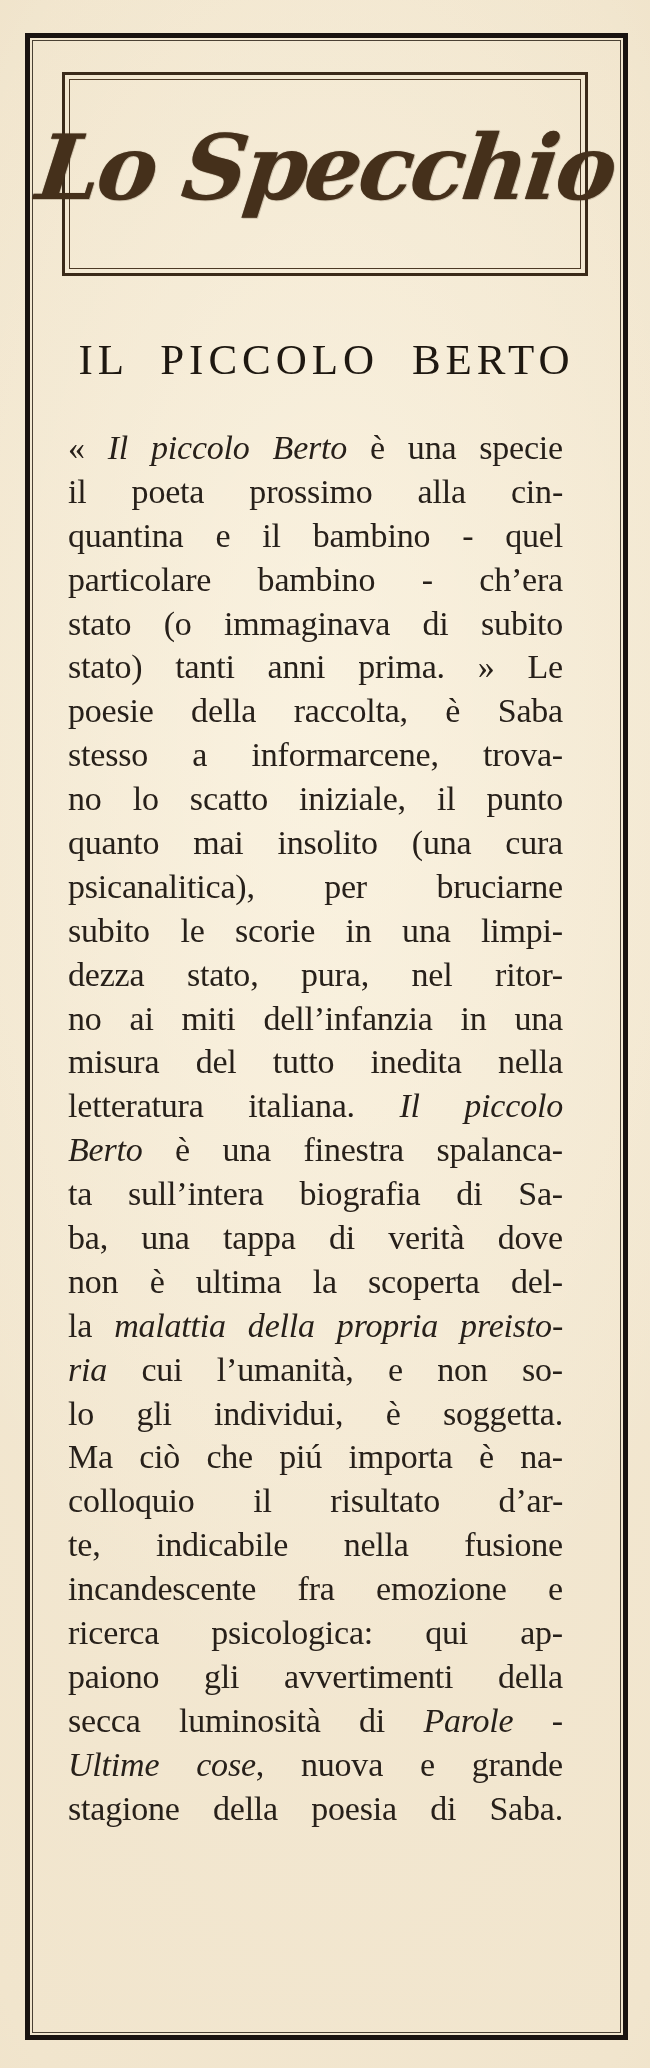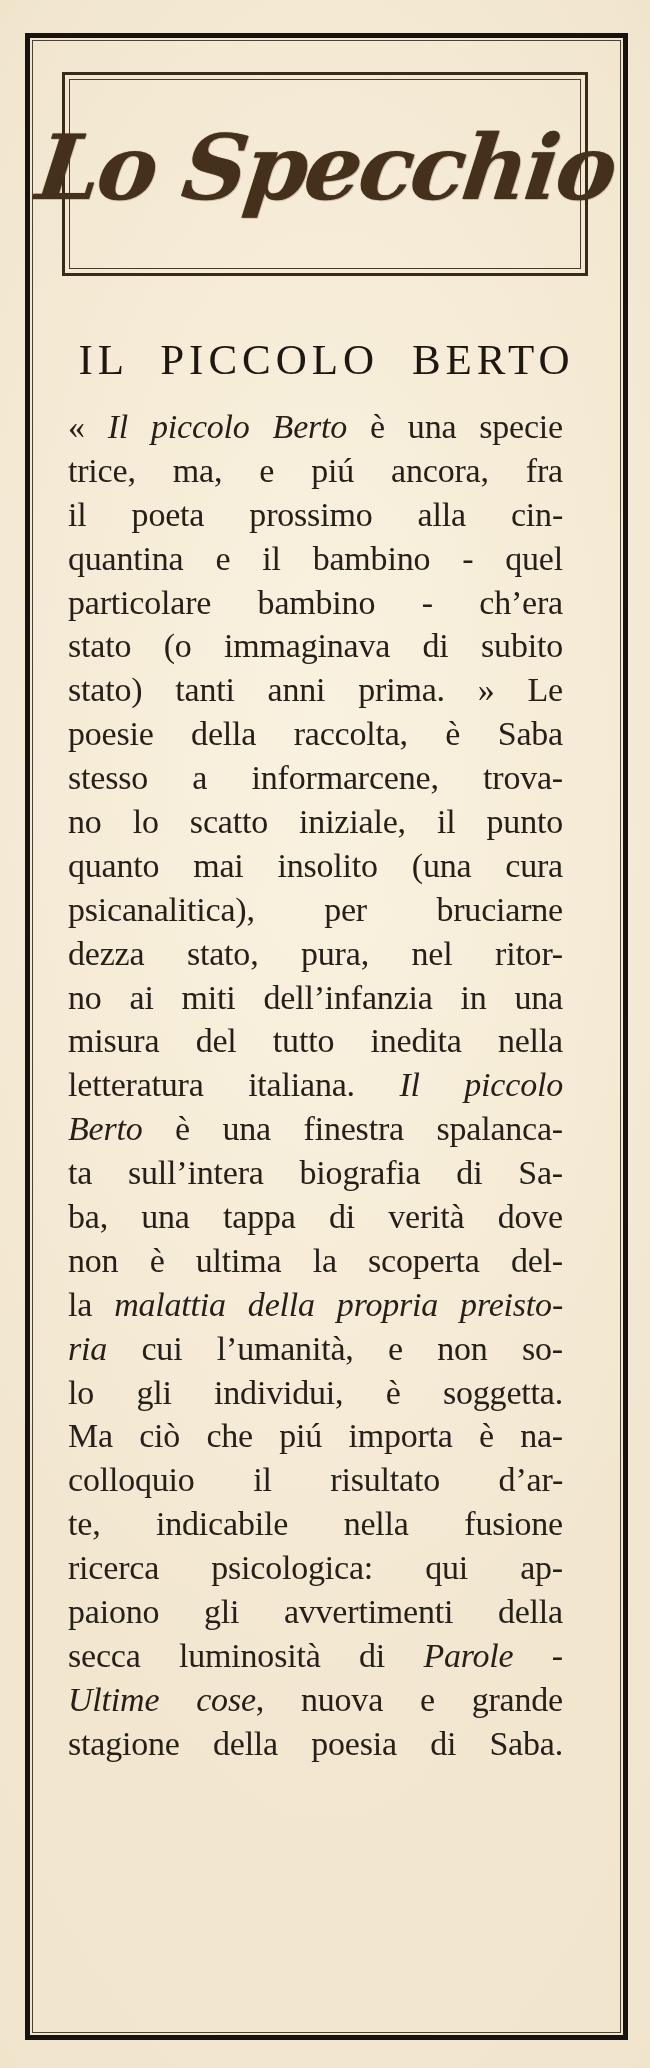--- a/index.html
+++ b/index.html
@@ -71,21 +71,21 @@
     font-weight: normal;
     letter-spacing: 5px;
     word-spacing: 17px;
     color: #1e1811;
     white-space: nowrap;
   }
 
   
   .body-text {
     position: absolute;
-    left: 68px; top: 405px;
+    left: 68px; top: 426px;
     width: 495px;
     font-size: 34px;
     line-height: 43.9px;
     letter-spacing: -0.2px;
     color: #27201a;
   }
   .line {
     height: 43.9px;
     overflow: hidden;
     text-align: justify;
@@ -105,45 +105,46 @@
   <div class="logo-box">
     <div class="logo-box-inner">
       <div class="logo-text">Lo Specchio</div>
     </div>
   </div>
 
   <h1 class="title">IL PICCOLO BERTO</h1>
 
   <div class="body-text" id="body-text">
       <div class="line"><span>« </span><i>Il piccolo Berto</i><span> è una specie</span></div>
-      <div class="line"><span>trice, ma, e piú ancora, fra</span></div>
       <div class="line"><span>il poeta prossimo alla cin-</span></div>
       <div class="line"><span>quantina e il bambino - quel</span></div>
       <div class="line"><span>particolare bambino - ch’era</span></div>
       <div class="line"><span>stato (o immaginava di subito</span></div>
       <div class="line"><span>stato) tanti anni prima. » Le</span></div>
       <div class="line"><span>poesie della raccolta, è Saba</span></div>
       <div class="line"><span>stesso a informarcene, trova-</span></div>
       <div class="line"><span>no lo scatto iniziale, il punto</span></div>
       <div class="line"><span>quanto mai insolito (una cura</span></div>
       <div class="line"><span>psicanalitica), per bruciarne</span></div>
+      <div class="line"><span>subito le scorie in una limpi-</span></div>
       <div class="line"><span>dezza stato, pura, nel ritor-</span></div>
       <div class="line"><span>no ai miti dell’infanzia in una</span></div>
       <div class="line"><span>misura del tutto inedita nella</span></div>
       <div class="line"><span>letteratura italiana. </span><i>Il piccolo</i></div>
       <div class="line"><i>Berto</i><span> è una finestra spalanca-</span></div>
       <div class="line"><span>ta sull’intera biografia di Sa-</span></div>
       <div class="line"><span>ba, una tappa di verità dove</span></div>
       <div class="line"><span>non è ultima la scoperta del-</span></div>
       <div class="line"><span>la </span><i>malattia della propria preisto-</i></div>
       <div class="line"><i>ria</i><span> cui l’umanità, e non so-</span></div>
       <div class="line"><span>lo gli individui, è soggetta.</span></div>
       <div class="line"><span>Ma ciò che piú importa è na-</span></div>
       <div class="line"><span>colloquio il risultato d’ar-</span></div>
       <div class="line"><span>te, indicabile nella fusione</span></div>
+      <div class="line"><span>incandescente fra emozione e</span></div>
       <div class="line"><span>ricerca psicologica: qui ap-</span></div>
       <div class="line"><span>paiono gli avvertimenti della</span></div>
       <div class="line"><span>secca luminosità di </span><i>Parole</i><span> -</span></div>
       <div class="line"><i>Ultime cose</i><span>, nuova e grande</span></div>
       <div class="line"><span>stagione della poesia di Saba.</span></div>
     </div>
 
 </div>
 
 </body></html>

